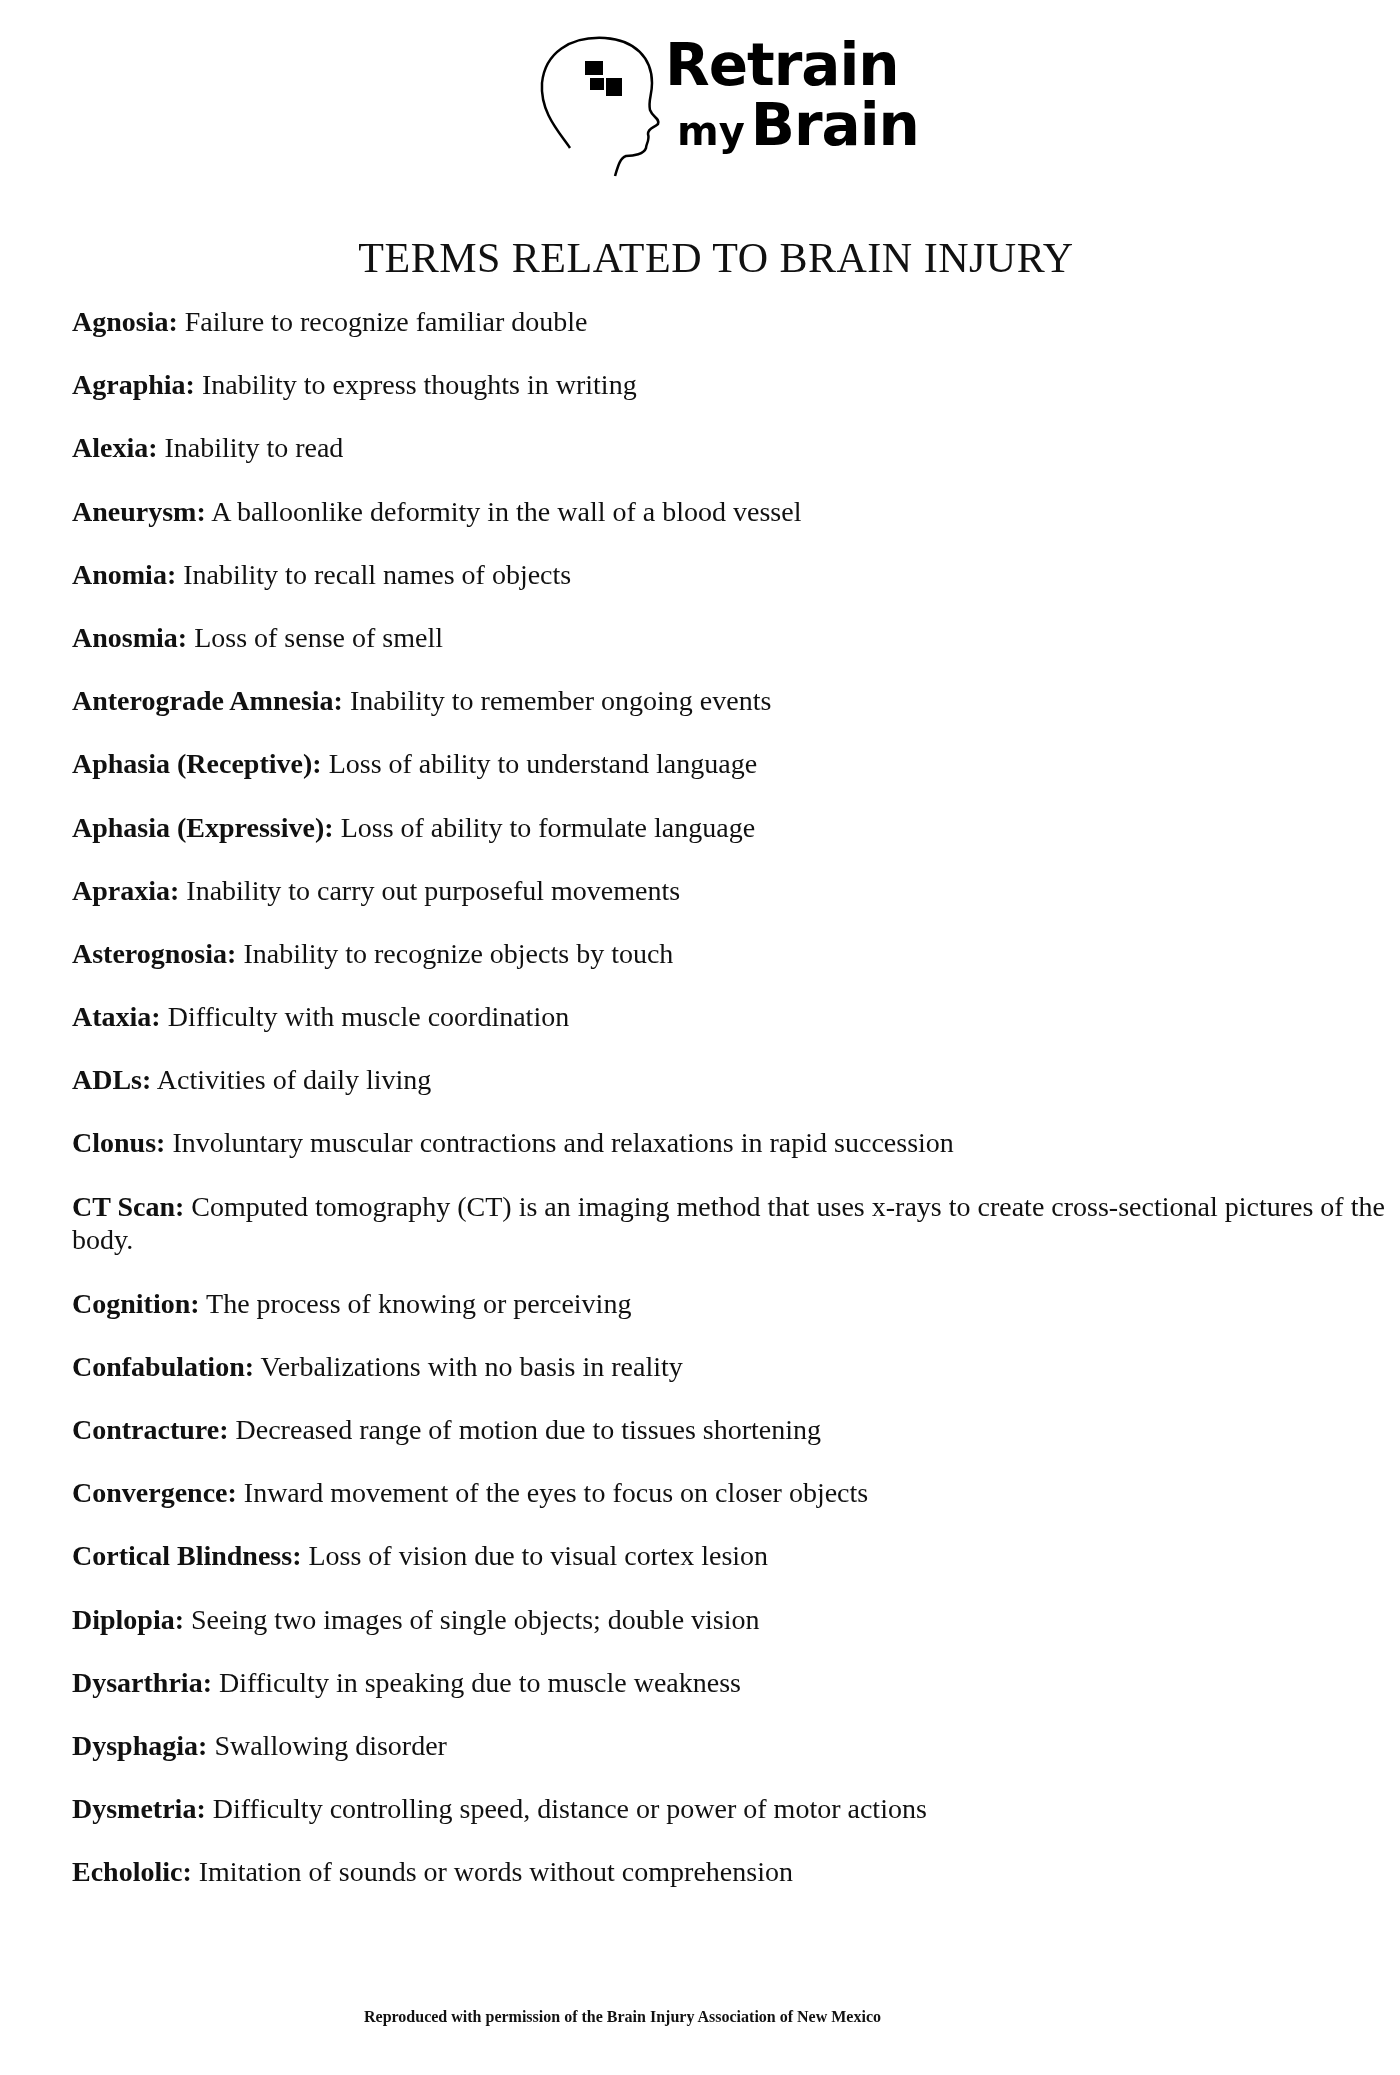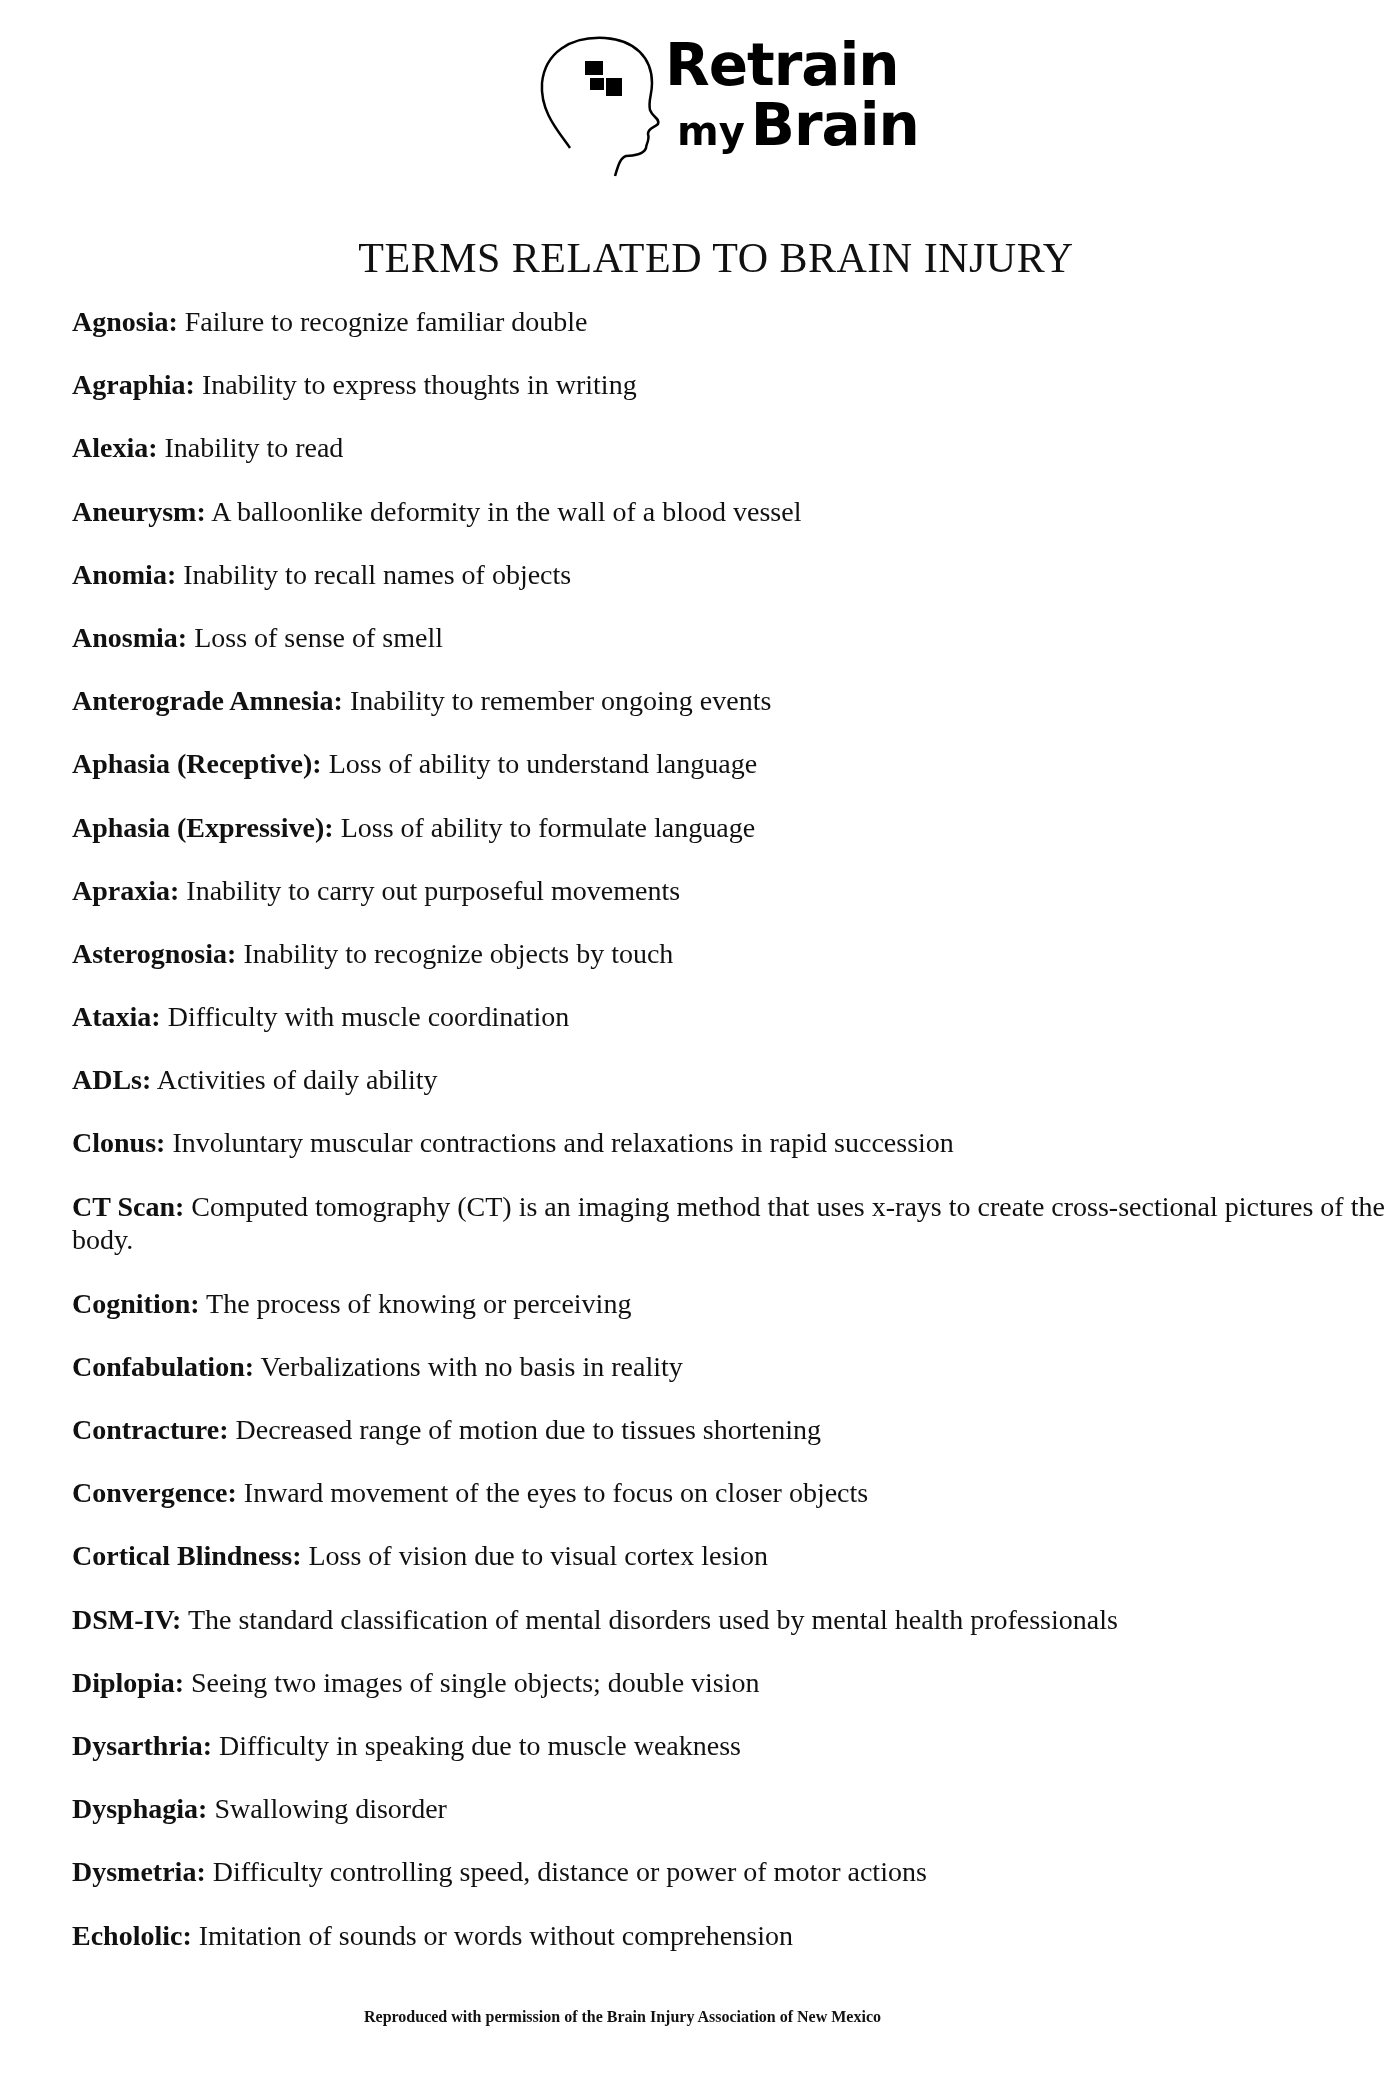--- a/index.html
+++ b/index.html
@@ -47,29 +47,28 @@
   <li class="term"><span class="term-name">Alexia:</span> <span>Inability to read</span></li>
   <li class="term"><span class="term-name">Aneurysm:</span> <span>A balloonlike deformity in the wall of a blood vessel</span></li>
   <li class="term"><span class="term-name">Anomia:</span> <span>Inability to recall names of objects</span></li>
   <li class="term"><span class="term-name">Anosmia:</span> <span>Loss of sense of smell</span></li>
   <li class="term"><span class="term-name">Anterograde Amnesia:</span> <span>Inability to remember ongoing events</span></li>
   <li class="term"><span class="term-name">Aphasia (Receptive):</span> <span>Loss of ability to understand language</span></li>
   <li class="term"><span class="term-name">Aphasia (Expressive):</span> <span>Loss of ability to formulate language</span></li>
   <li class="term"><span class="term-name">Apraxia:</span> <span>Inability to carry out purposeful movements</span></li>
   <li class="term"><span class="term-name">Asterognosia:</span> <span>Inability to recognize objects by touch</span></li>
   <li class="term"><span class="term-name">Ataxia:</span> <span>Difficulty with muscle coordination</span></li>
-  <li class="term"><span class="term-name">ADLs:</span> <span>Activities of daily ability</span></li>
+  <li class="term"><span class="term-name">ADLs:</span> <span>Activities of daily living</span></li>
   <li class="term"><span class="term-name">Clonus:</span> <span>Involuntary muscular contractions and relaxations in rapid succession</span></li>
   <li class="term wrap"><span class="term-name">CT Scan:</span> <span>Computed tomography (CT) is an imaging method that uses x-rays to create cross-sectional pictures of the body.</span></li>
   <li class="term"><span class="term-name">Cognition:</span> <span>The process of knowing or perceiving</span></li>
   <li class="term"><span class="term-name">Confabulation:</span> <span>Verbalizations with no basis in reality</span></li>
   <li class="term"><span class="term-name">Contracture:</span> <span>Decreased range of motion due to tissues shortening</span></li>
   <li class="term"><span class="term-name">Convergence:</span> <span>Inward movement of the eyes to focus on closer objects</span></li>
   <li class="term"><span class="term-name">Cortical Blindness:</span> <span>Loss of vision due to visual cortex lesion</span></li>
-  <li class="term"><span class="term-name">DSM-IV:</span> <span>The standard classification of mental disorders used by mental health professionals</span></li>
   <li class="term"><span class="term-name">Diplopia:</span> <span>Seeing two images of single objects; double vision</span></li>
   <li class="term"><span class="term-name">Dysarthria:</span> <span>Difficulty in speaking due to muscle weakness</span></li>
   <li class="term"><span class="term-name">Dysphagia:</span> <span>Swallowing disorder</span></li>
   <li class="term"><span class="term-name">Dysmetria:</span> <span>Difficulty controlling speed, distance or power of motor actions</span></li>
   <li class="term"><span class="term-name">Echololic:</span> <span>Imitation of sounds or words without comprehension</span></li>
 </ul>
 
 <div class="footer">Reproduced with permission of the Brain Injury Association of New Mexico</div>
 
 </body></html>

